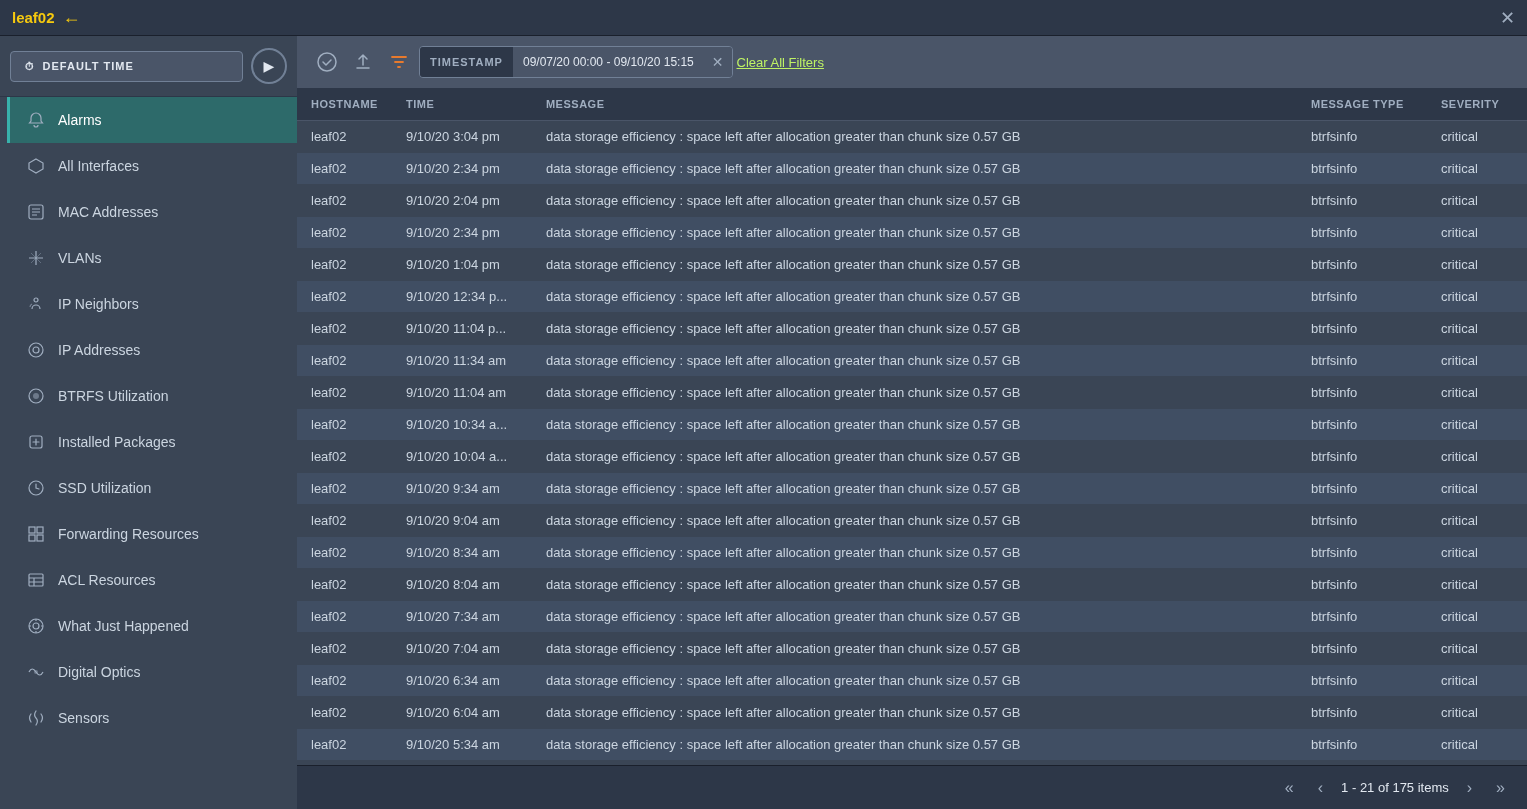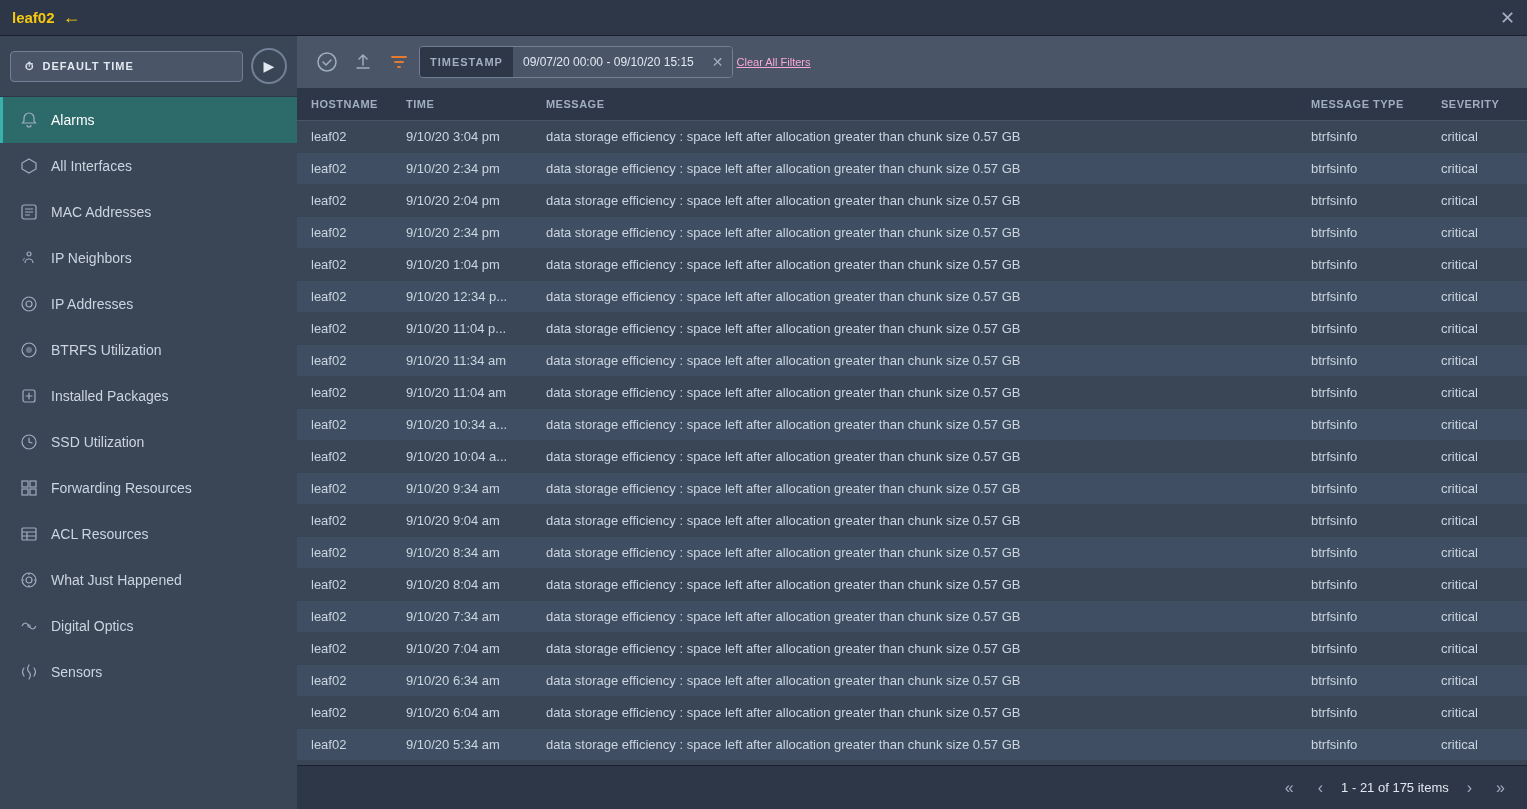--- a/index.html
+++ b/index.html
@@ -98,20 +98,21 @@
     .nav-item {
       display: flex;
       align-items: center;
       gap: 12px;
       padding: 13px 16px;
       cursor: pointer;
       color: #cbd5e0;
       font-size: 14px;
       border-left: 3px solid transparent;
       transition: background 0.15s;
+      margin-left: 7px;
     }
     .nav-item.active {
       background: #2d6a6a;
       border-left-color: #38b2ac;
       color: #fff;
     }
 
     .nav-icon {
       width: 20px;
       height: 20px;
@@ -188,22 +189,22 @@
       color: #a0aec0;
       padding: 0 8px;
       height: 100%;
       display: flex;
       align-items: center;
       cursor: pointer;
       font-size: 14px;
     }
 
     .clear-all-link {
-      color: #f9a8d4;
-      font-size: 11px;
+      color: #bef264;
+      font-size: 13px;
       cursor: pointer;
       text-decoration: underline;
     }
 
     
     .table-container {
       flex: 1;
       overflow-y: auto;
       overflow-x: hidden;
     }
@@ -325,20 +326,29 @@
       <span>All Interfaces</span>
     </div>
         <div class="nav-item">
       <span class="nav-icon">
             <svg width="18" height="18" viewBox="0 0 18 18" fill="none">
               <rect x="2" y="2" width="14" height="14" rx="2" stroke="#a0aec0" stroke-width="1.2"></rect>
               <path d="M5 6h8M5 9h8M5 12h5" stroke="#a0aec0" stroke-width="1.2"></path>
             </svg>
           </span>
       <span>MAC Addresses</span>
+    </div>
+        <div class="nav-item">
+      <span class="nav-icon">
+            <svg width="18" height="18" viewBox="0 0 18 18" fill="none">
+              <path d="M2 9h14M9 2v14" stroke="#a0aec0" stroke-width="1.2"></path>
+              <path d="M4 4l10 10M14 4L4 14" stroke="#a0aec0" stroke-width="0.8" opacity="0.5"></path>
+            </svg>
+          </span>
+      <span>VLANs</span>
     </div>
         <div class="nav-item">
       <span class="nav-icon">
             <svg width="18" height="18" viewBox="0 0 18 18" fill="none">
               <circle cx="9" cy="5" r="2" stroke="#a0aec0" stroke-width="1.2"></circle>
               <path d="M5 14c0-2.2 1.8-4 4-4s4 1.8 4 4" stroke="#a0aec0" stroke-width="1.2"></path>
               <path d="M3 12c0-1.5 1-2.5 2-3" stroke="#a0aec0" stroke-width="1.2" opacity="0.6"></path>
             </svg>
           </span>
       <span>IP Neighbors</span>

